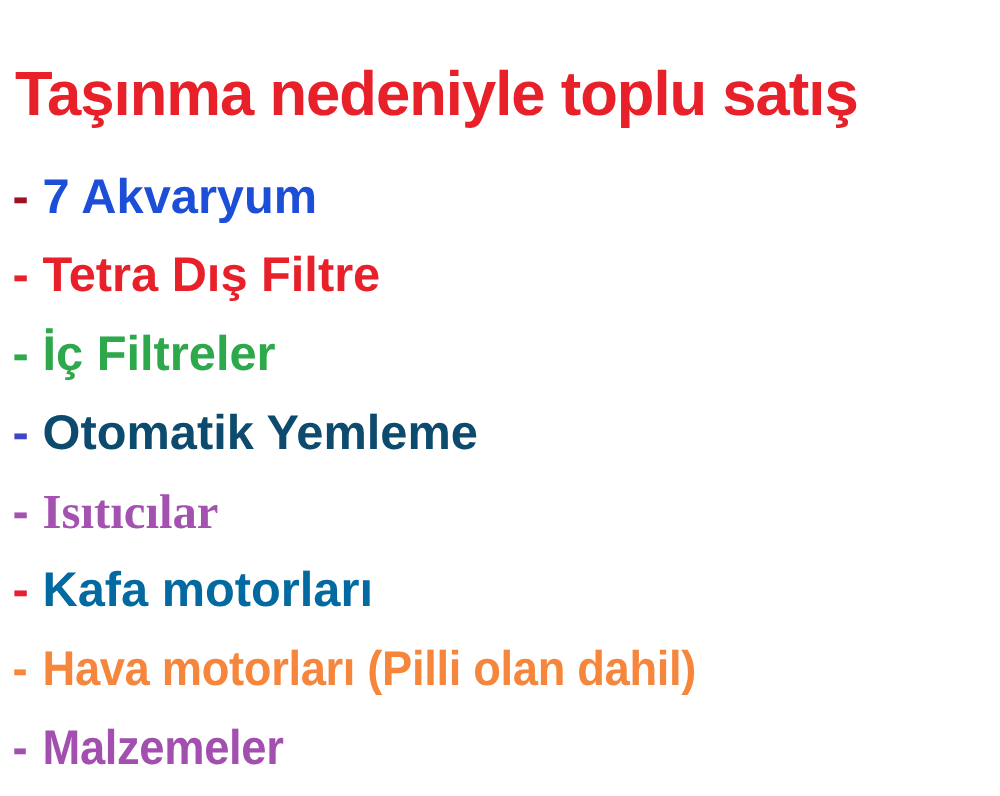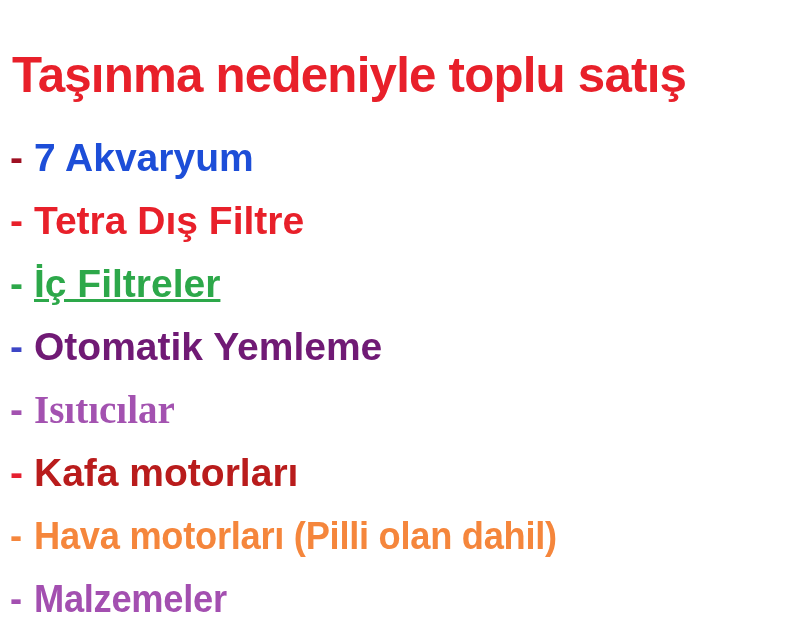--- a/index.html
+++ b/index.html
@@ -95,36 +95,36 @@
       <span class="item-text" style="color: #1d4ed8;">7 Akvaryum</span>
     </li>
 
     <li class="list-item">
       <span class="item-dash" style="color: rgb(232, 32, 42);">-</span>
       <span class="item-text" style="color: rgb(232, 32, 42); text-align: right;">Tetra Dış Filtre</span>
     </li>
 
     <li class="list-item">
       <span class="item-dash" style="color: rgb(45, 168, 74);">-</span>
-      <span class="item-text" style="color: rgb(45, 168, 74); text-decoration: underline;">İç Filtreler</span>
+      <span class="item-text" style="color: rgb(45, 168, 74);">İç Filtreler</span>
     </li>
 
     <li class="list-item">
       <span class="item-dash" style="color: rgb(61, 70, 198);">-</span>
-      <span class="item-text" style="color: #701a75;">Otomatik Yemleme</span>
+      <span class="item-text" style="color: #0c4a6e;">Otomatik Yemleme</span>
     </li>
 
     <li class="list-item">
       <span class="item-dash" style="color: rgb(163, 82, 176);">-</span>
       <span class="item-text" style="color: rgb(163, 82, 176); font-family: Liberation Serif, serif;">Isıtıcılar</span>
     </li>
 
     <li class="list-item">
       <span class="item-dash" style="color: rgb(229, 32, 48);">-</span>
-      <span class="item-text" style="color: #b91c1c;">Kafa motorları</span>
+      <span class="item-text" style="color: #0369a1;">Kafa motorları</span>
     </li>
 
     <li class="list-item condensed">
       <span class="item-dash" style="color: rgb(245, 134, 60);">-</span>
       <span class="item-text" style="color: rgb(245, 134, 60);">Hava motorları (Pilli olan dahil)</span>
     </li>
 
     <li class="list-item condensed">
       <span class="item-dash" style="color: rgb(163, 79, 176);">-</span>
       <span class="item-text" style="color: rgb(163, 79, 176);">Malzemeler</span>

